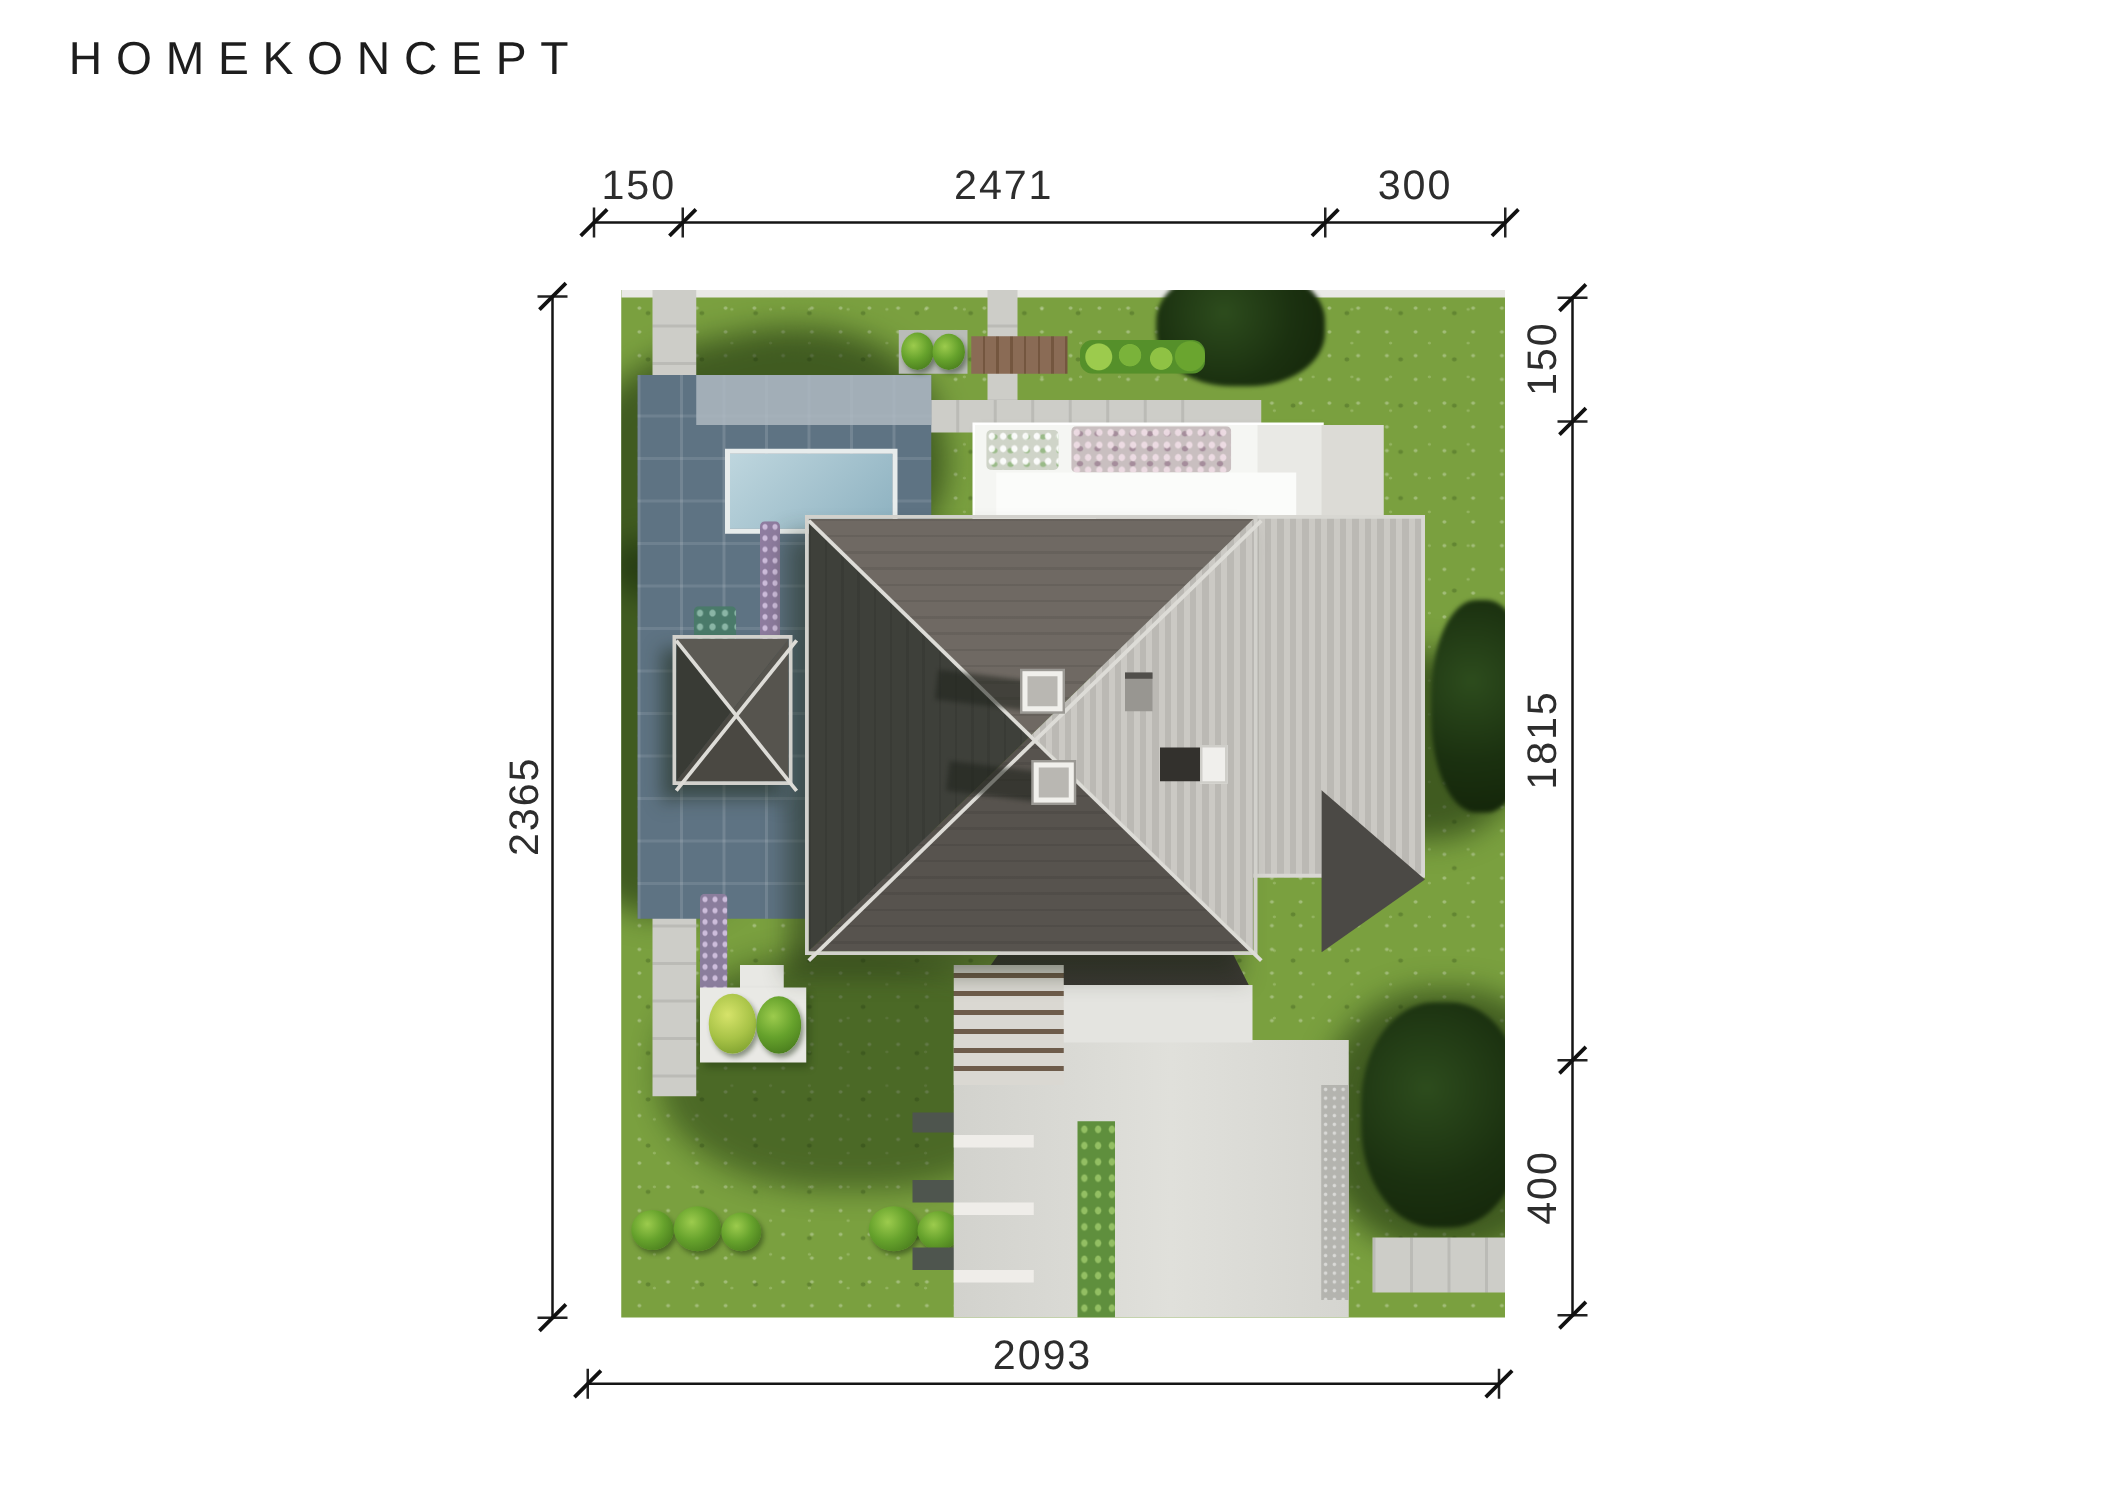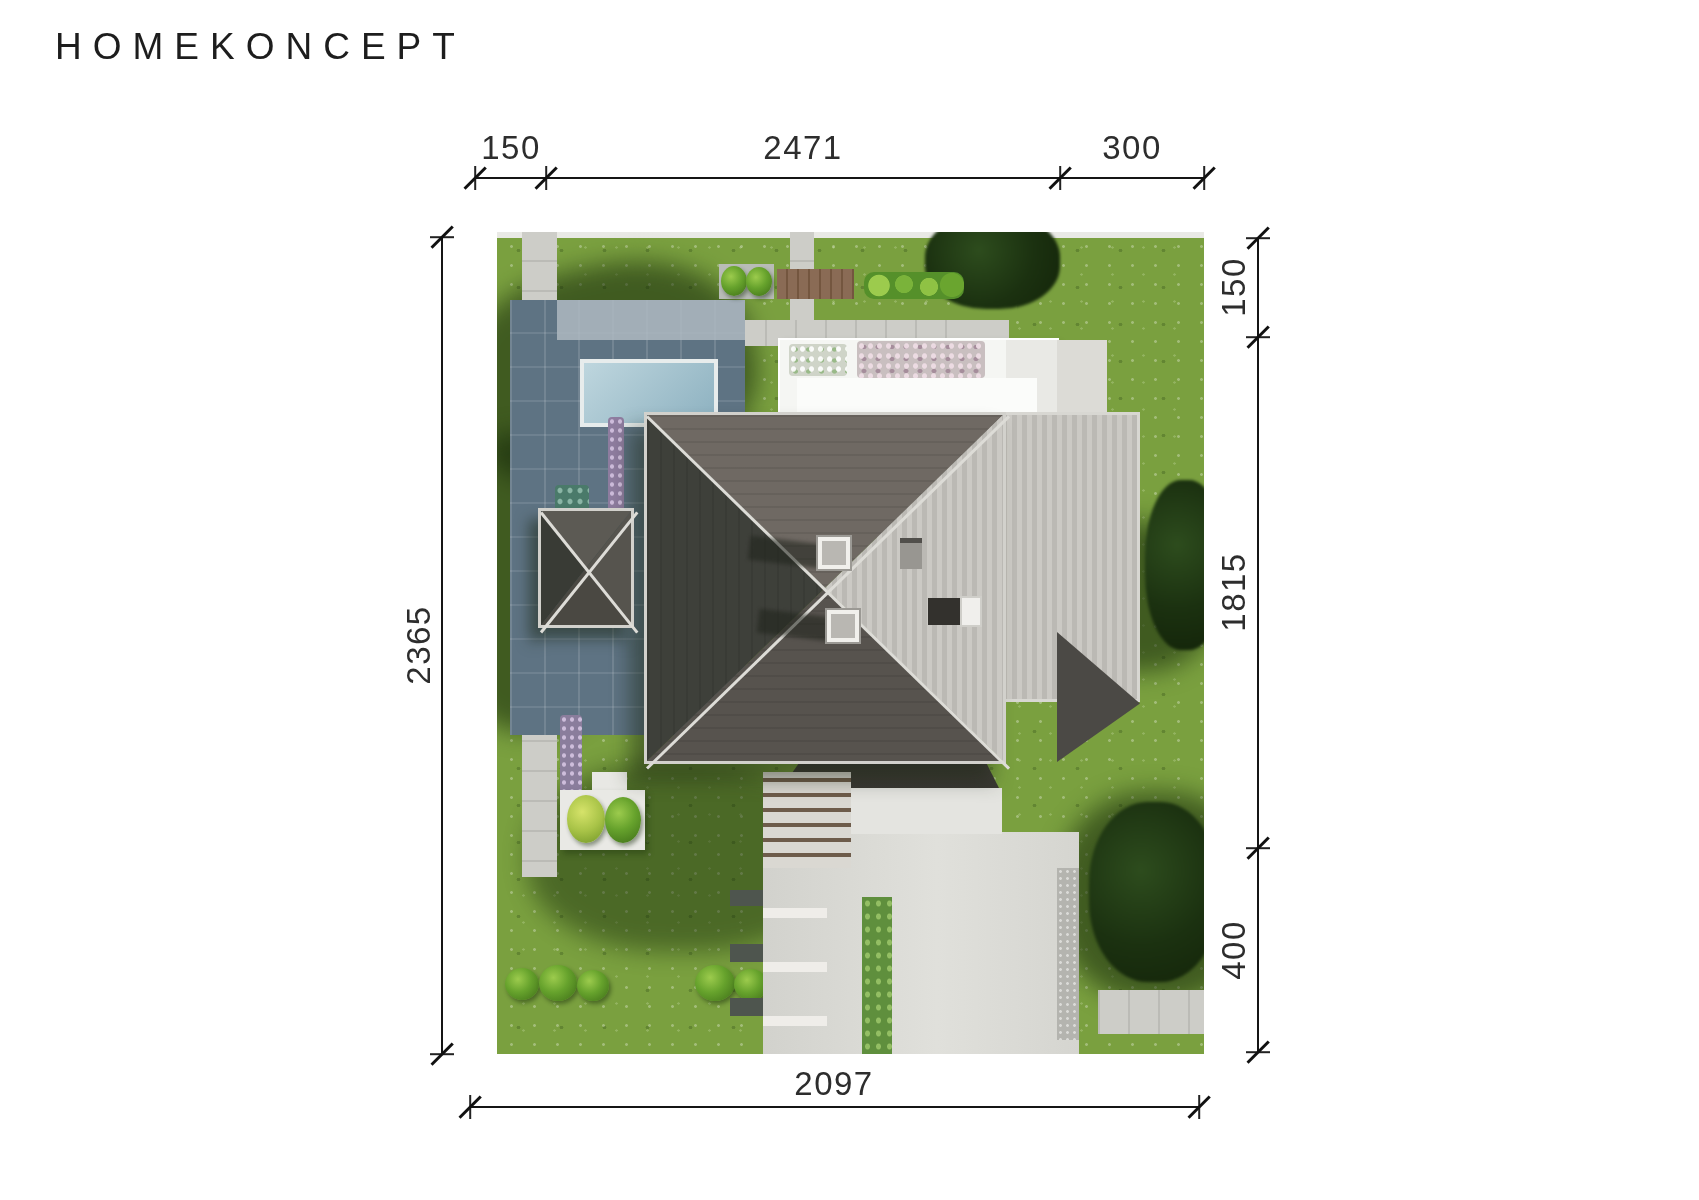--- a/index.html
+++ b/index.html
@@ -173,21 +173,21 @@
     <div class="dim" style="left:803px;top:148px;">2471</div>
     <div class="dim" style="left:1132px;top:148px;">300</div>
   </div>
 
   <div>
     <div class="dl" style="left:470px;top:1106px;width:729px;height:2px;"></div>
     <div class="stubv" style="left:470px;top:1107px;"></div>
       <div class="tk" style="left:470px;top:1107px;"></div>
     <div class="stubv" style="left:1199px;top:1107px;"></div>
       <div class="tk" style="left:1199px;top:1107px;"></div>
-    <div class="dim" style="left:834px;top:1084px;">2097</div>
+    <div class="dim" style="left:834px;top:1084px;">2093</div>
   </div>
 
   <div>
     <div class="dl" style="left:441px;top:237px;width:2px;height:817px;"></div>
     <div class="stubh" style="left:442px;top:237px;"></div>
       <div class="tk" style="left:442px;top:237px;"></div>
     <div class="stubh" style="left:442px;top:1054px;"></div>
       <div class="tk" style="left:442px;top:1054px;"></div>
     <div class="dim dimv" style="left:419px;top:645px;">2365</div>
   </div>

